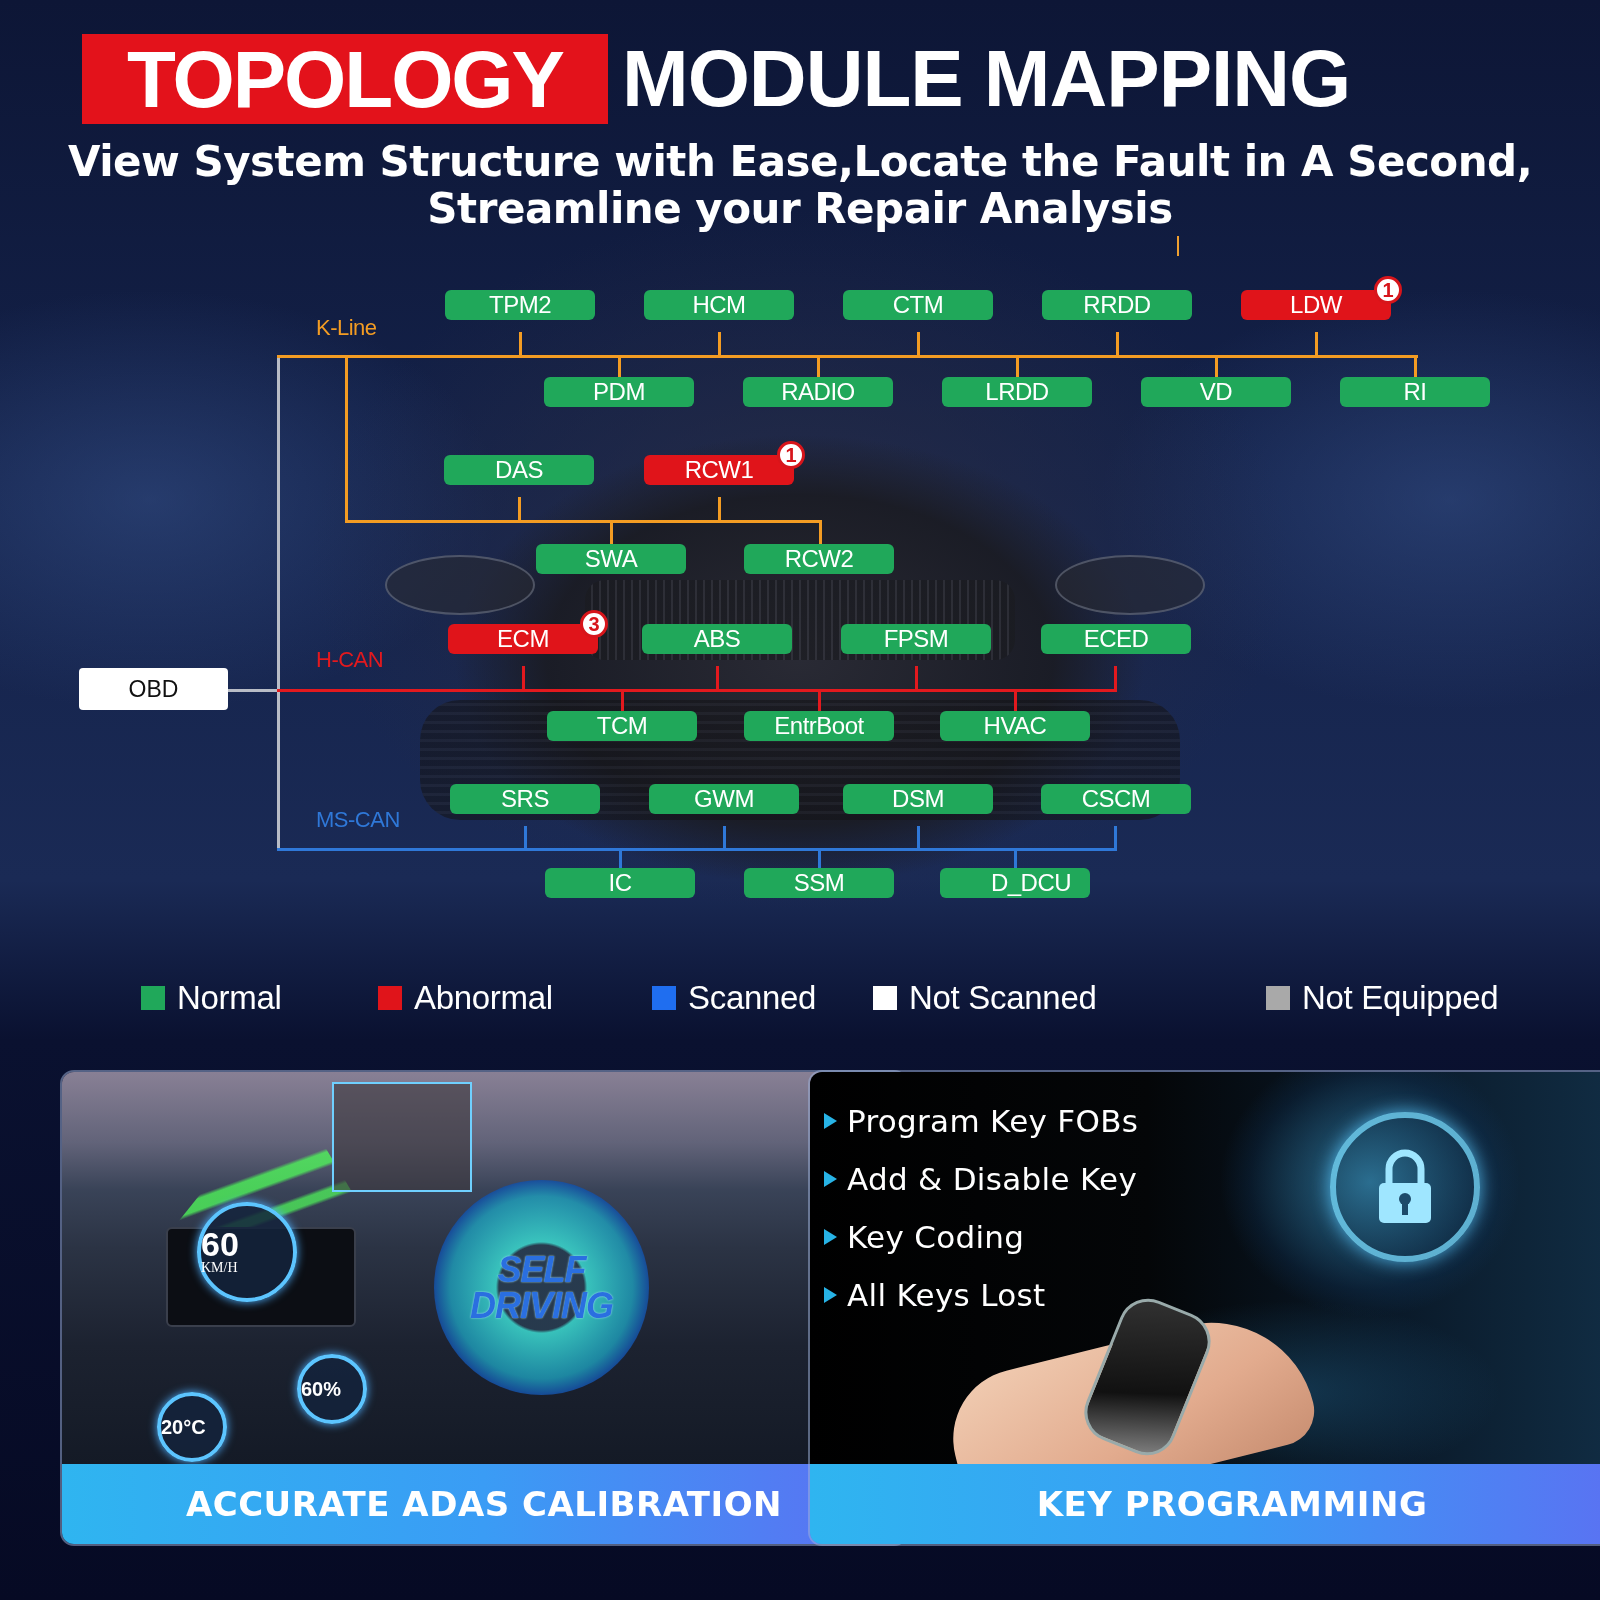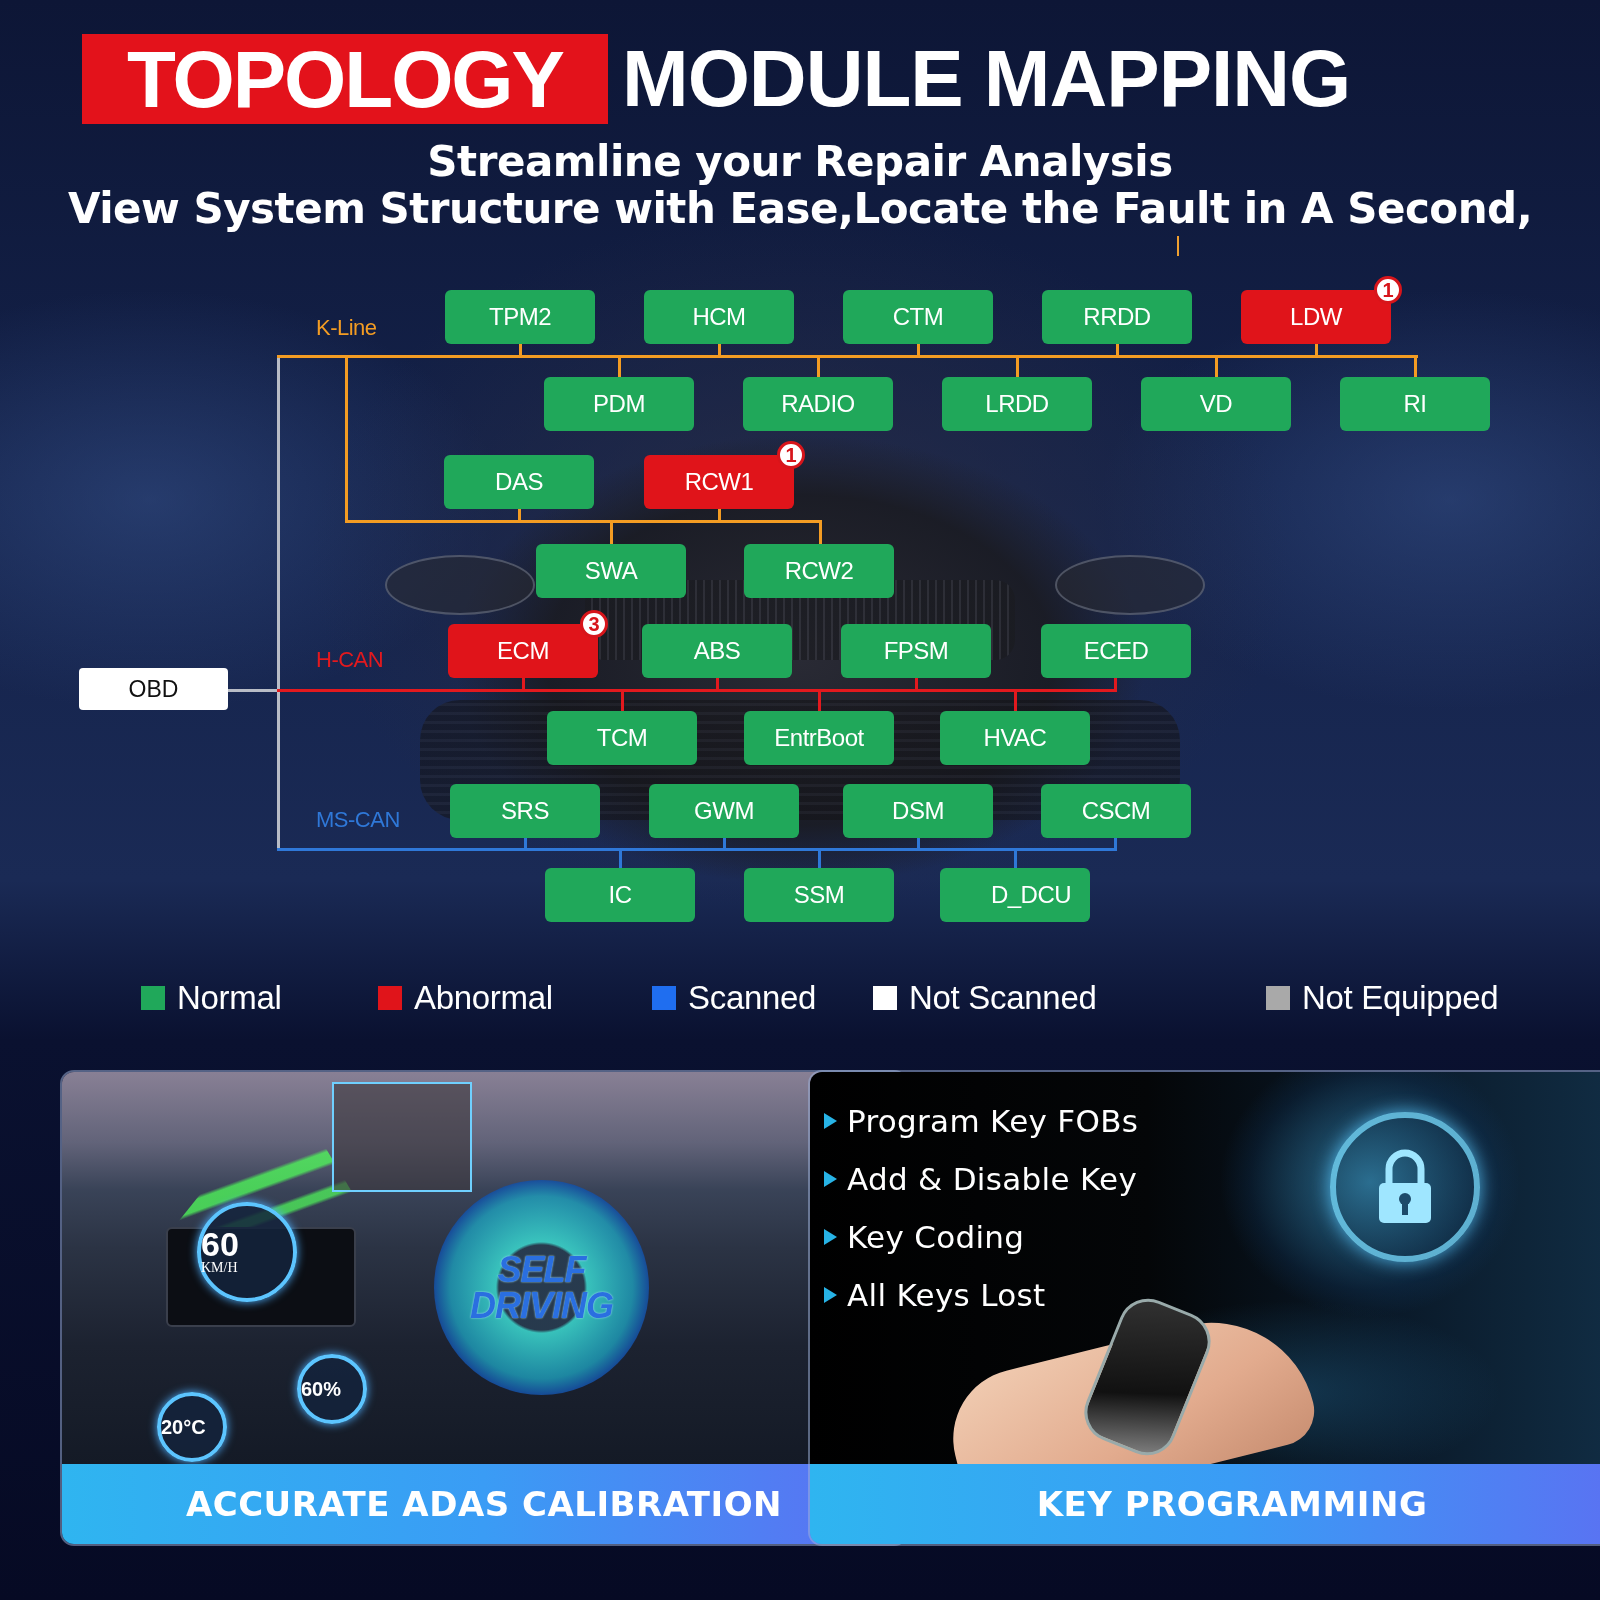--- a/index.html
+++ b/index.html
@@ -35,21 +35,21 @@
   .subtitle { position: absolute; top: 138px; left: 0; width: 1600px; text-align: center; color: #fff;
     font-weight: 700; font-size: 42px; line-height: 47px; font-family: "DejaVu Sans", sans-serif; letter-spacing: -0.5px; }
   .cursor-mark { position: absolute; left: 1177px; top: 236px; width: 2px; height: 20px; background: #f0a030; }
 
   
   .line { position: absolute; }
   .k { background: #f39c23; }
   .h { background: #e3191e; }
   .m { background: #2f78d8; }
   .g { background: #b8bcc6; }
-  .node { position: absolute; width: 150px; height: 54px; border-radius: 6px; background: #20a85a;
+  .node { position: absolute; width: 150px; height: 30px; border-radius: 6px; background: #20a85a;
     color: #fff; font-size: 24px; display: flex; align-items: center; justify-content: center;
     font-family: "Liberation Sans", sans-serif; letter-spacing: -0.5px; }
   .node.red { background: #e0141a; }
   .badge { position: absolute; width: 28px; height: 28px; border-radius: 50%; background: #fff;
     border: 3px solid #d7151b; color: #d7151b; font-weight: 900; font-size: 20px; line-height: 22px; text-align: center; }
   .bus-label { position: absolute; font-size: 22px; letter-spacing: -0.5px; }
   .obd { position: absolute; left: 79px; top: 668px; width: 149px; height: 42px; background: #fff; border-radius: 4px;
     color: #111; font-size: 23px; display: flex; align-items: center; justify-content: center; }
 
   
@@ -108,22 +108,22 @@
 <div class="car-light" style="left:385px;top:555px;"></div>
 <div class="car-light" style="left:1055px;top:555px;"></div>
 <div class="car-grille"></div>
 <div class="car-intake"></div>
 
 <div class="title-row">
   <div class="title-red">TOPOLOGY</div>
   <div class="title-white">MODULE MAPPING</div>
 </div>
 <div class="subtitle">
+  <div>View System Structure with Ease,Locate the Fault in A Second,</div>
   <div>Streamline your Repair Analysis</div>
-  <div>View System Structure with Ease,Locate the Fault in A Second,</div>
 </div>
 <div class="cursor-mark"></div>
 
 <div>
 
   <div class="line g" style="left:228px;top:689px;width:52px;height:3px;"></div>
   <div class="line g" style="left:277px;top:356px;width:3px;height:495px;"></div>
 
   <div class="line k" style="left:277px;top:355px;width:1141px;height:3px;"></div>
 

